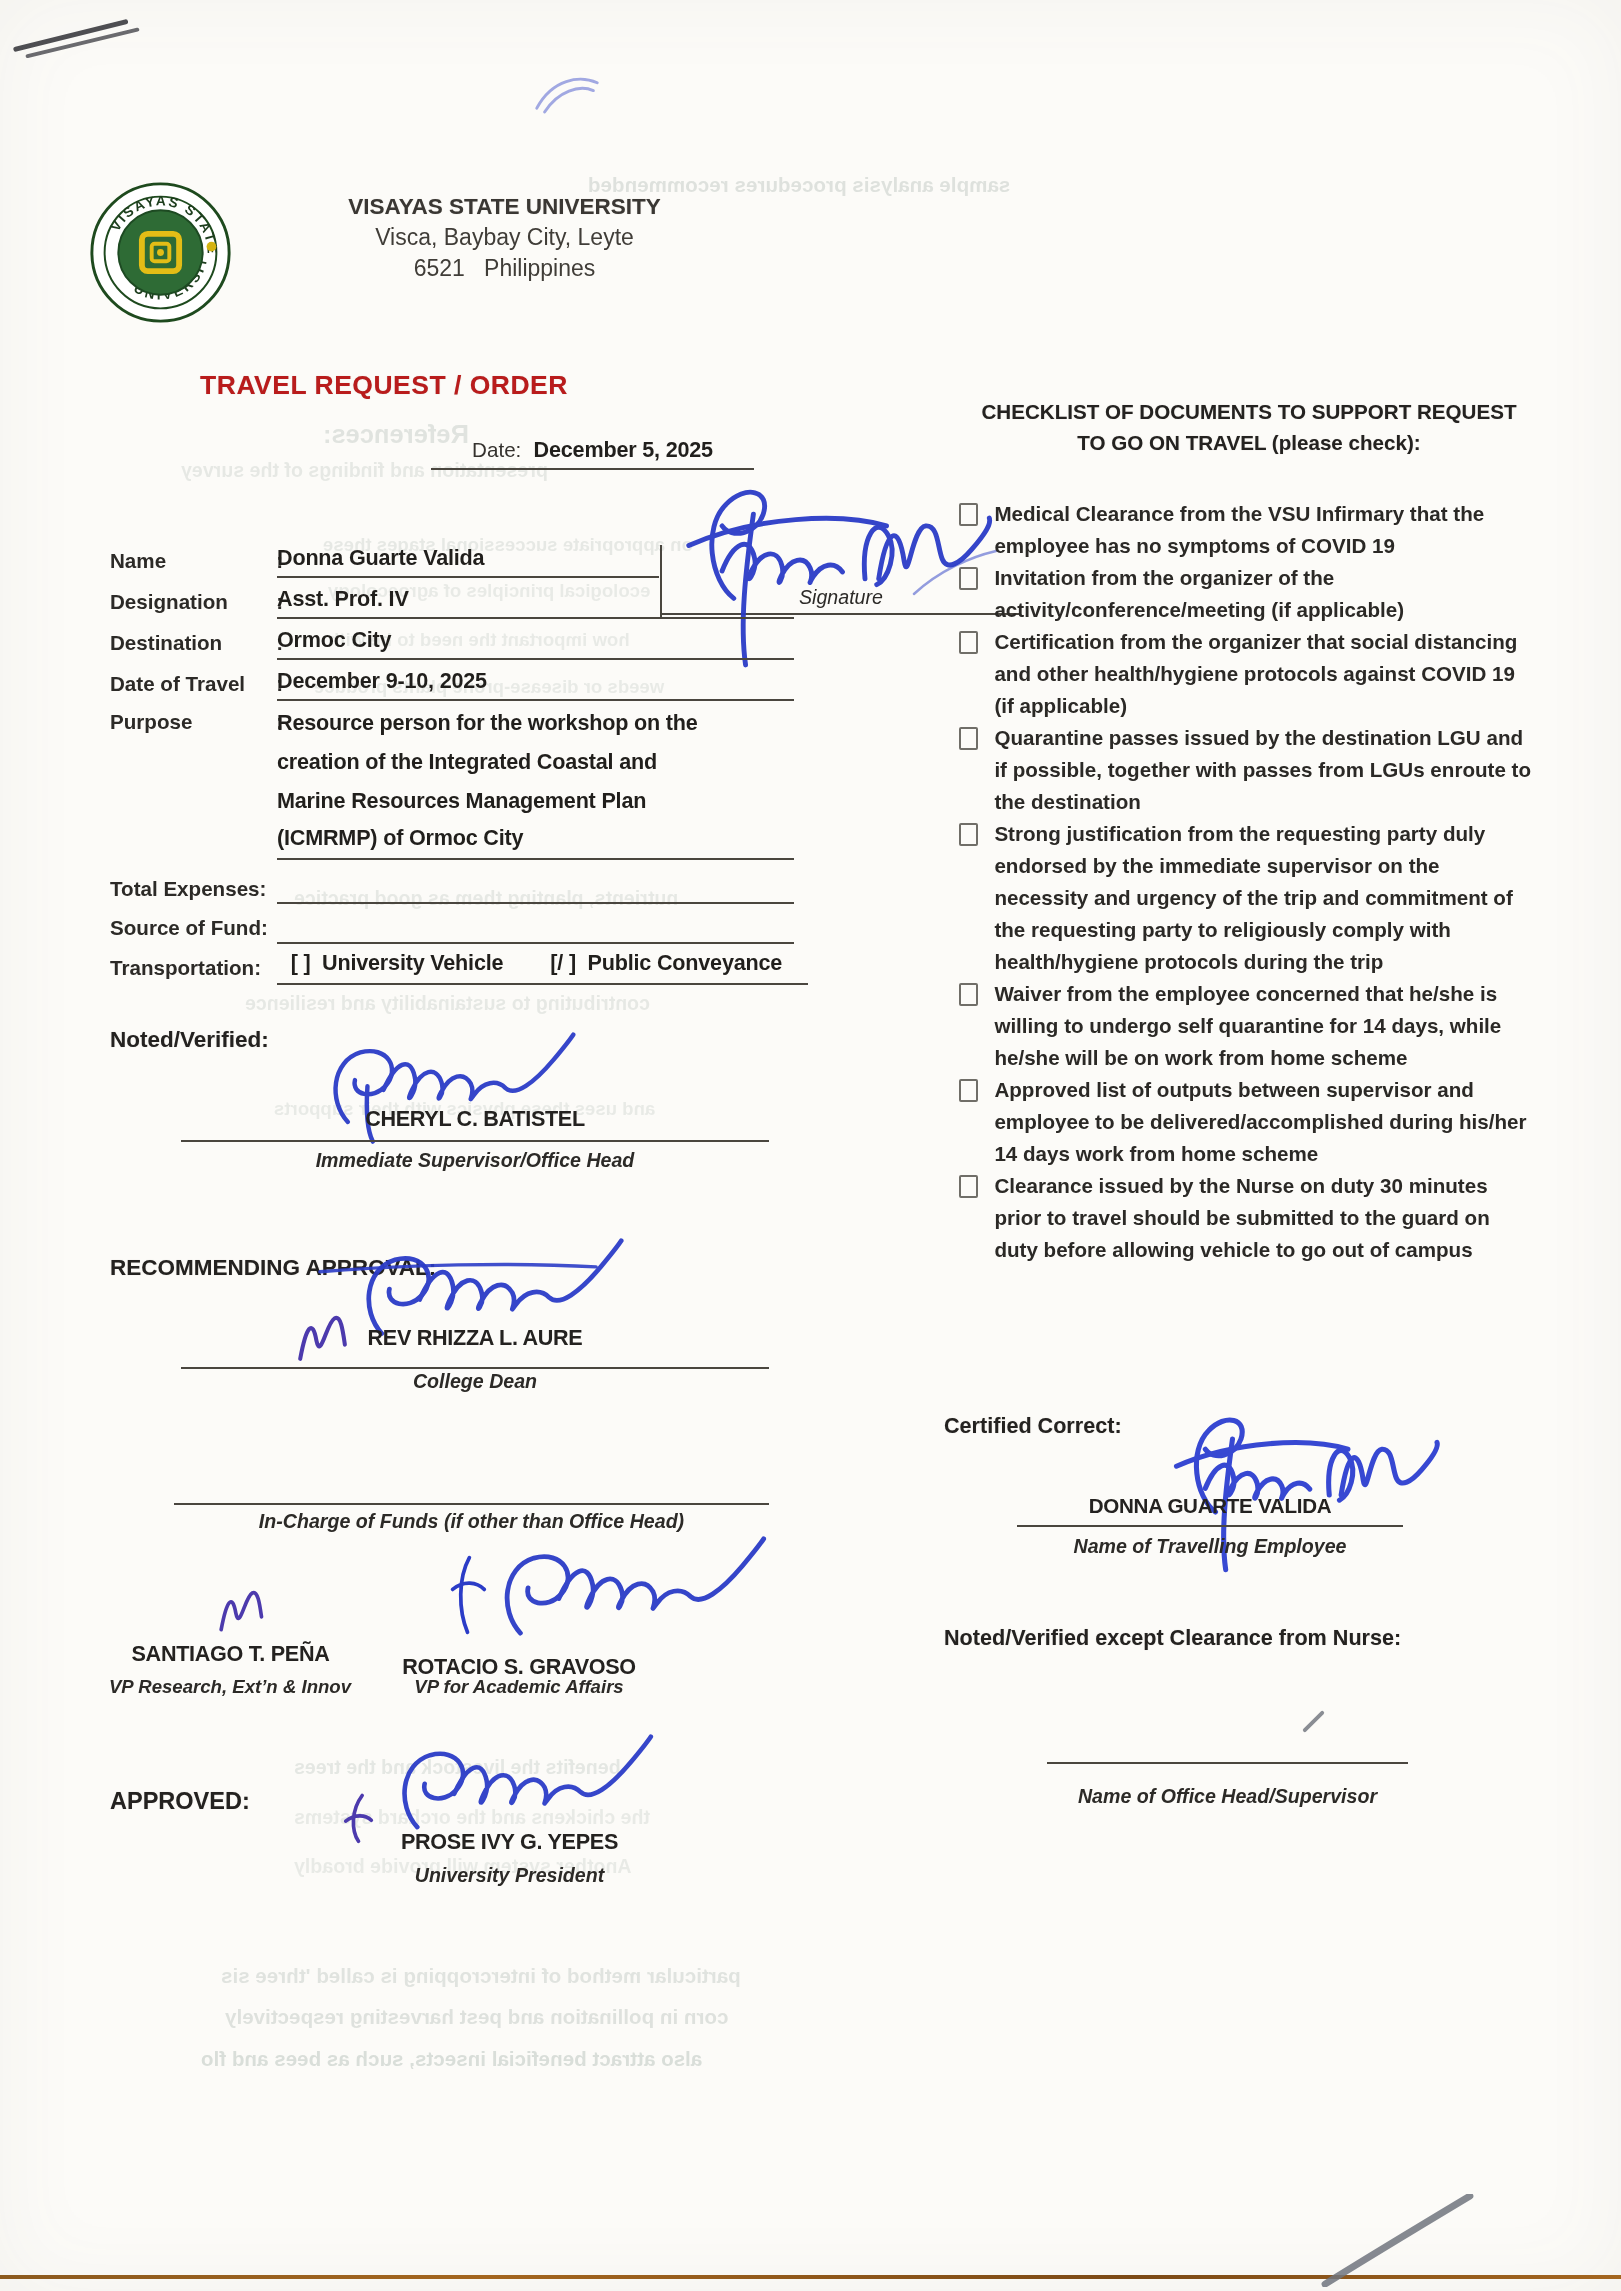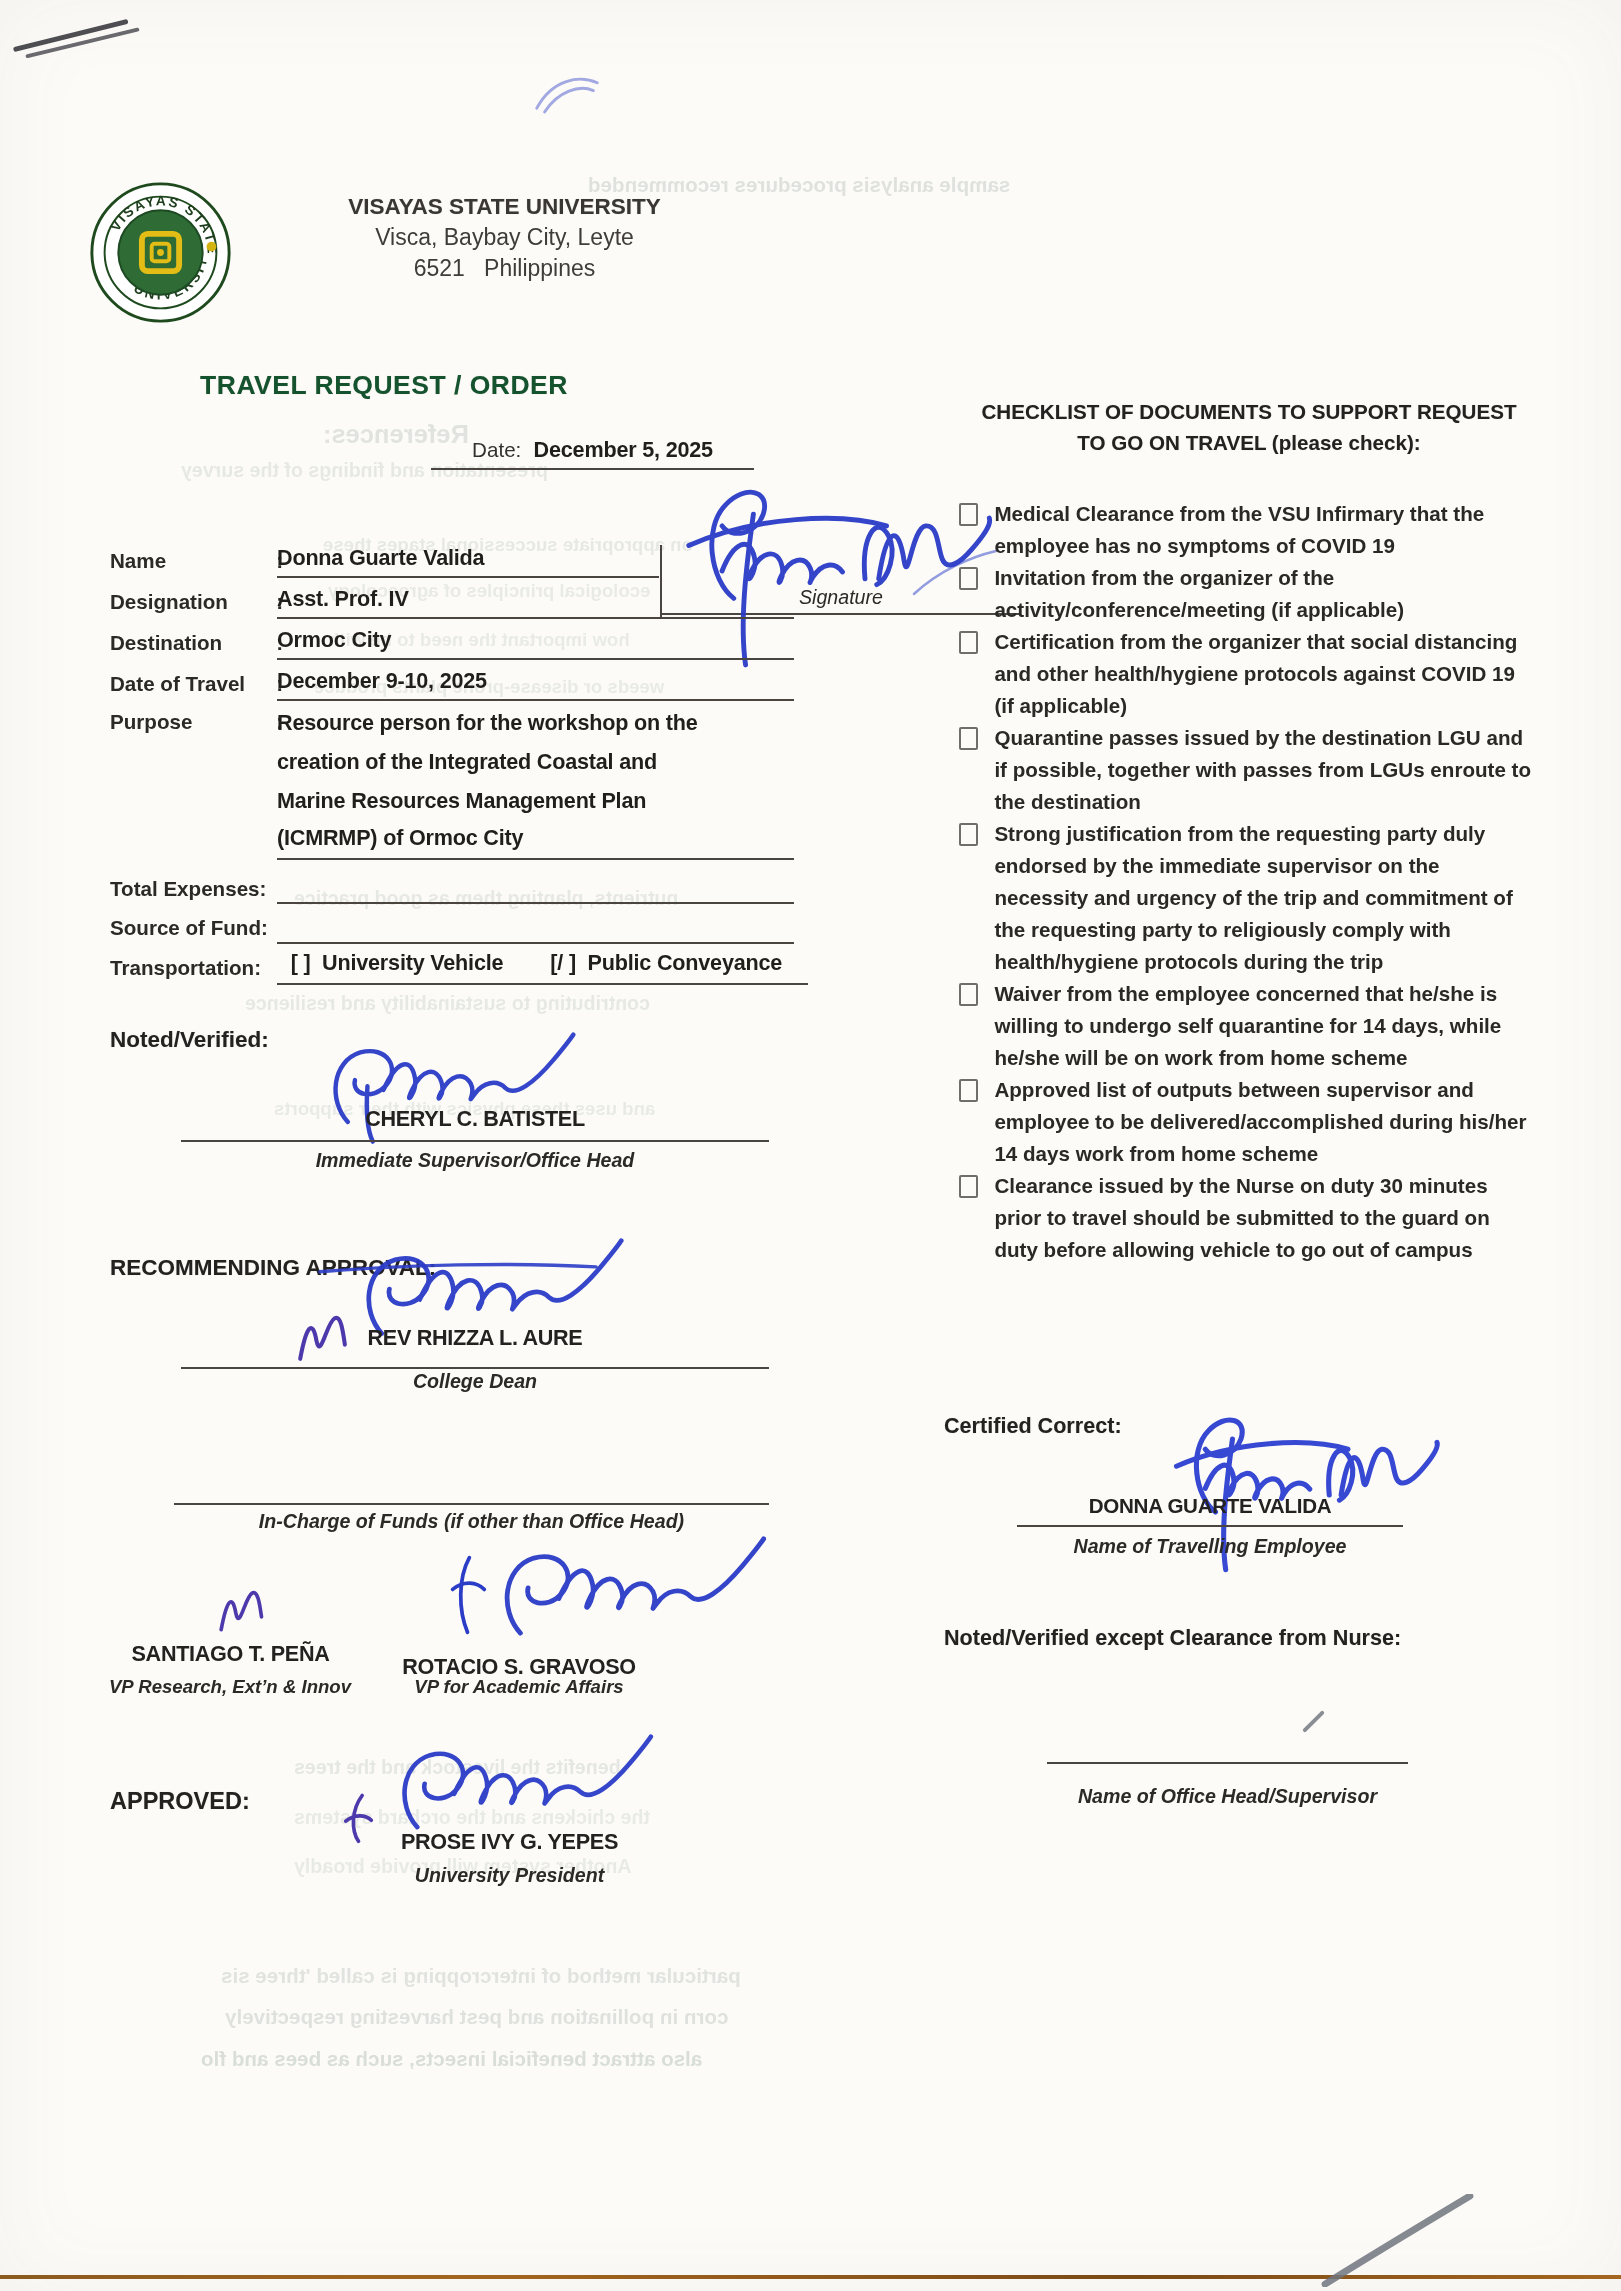--- a/index.html
+++ b/index.html
@@ -1,21 +1,21 @@
 <!DOCTYPE html>
 <html><head>
 <meta charset="utf-8">
 <style>
   html,body{margin:0;padding:0;background:#e9e7e2;}
   .page{position:relative;width:1621px;height:2292px;background:#fcfbf8;overflow:hidden;
         font-family:"Liberation Sans",sans-serif;color:#2c2a27;
         box-shadow:inset 0 0 88px rgba(110,100,80,.06);}
   .abs{position:absolute;}
   .c{text-align:center;}
-  .ink{color:#14532d;text-shadow:0 0 1px rgba(80,72,60,.25);}
+  .ink{color:#b91c1c;text-shadow:0 0 1px rgba(80,72,60,.25);}
   .lbl{font-size:20.6px;font-weight:bold;color:#2c2a27;}
   .val{font-size:21.6px;font-weight:bold;color:#211f1c;letter-spacing:-0.2px;}
   .uline{border-bottom:2px solid #4a463f;}
   .oline{border-top:2px solid #4a463f;}
   .sigline-label{font-size:19.6px;font-weight:normal;font-style:italic;color:#2c2a27;}
   .name{font-size:21.6px;font-weight:bold;letter-spacing:-0.3px;color:#242220;}
   .role{font-size:19.6px;font-weight:bold;font-style:italic;color:#2c2a27;}
   .sect{font-size:21.6px;font-weight:bold;color:#242220;}
   .bleed{position:absolute;transform:scaleX(-1);color:#93a29a;font-weight:bold;
          white-space:nowrap;pointer-events:none;}

